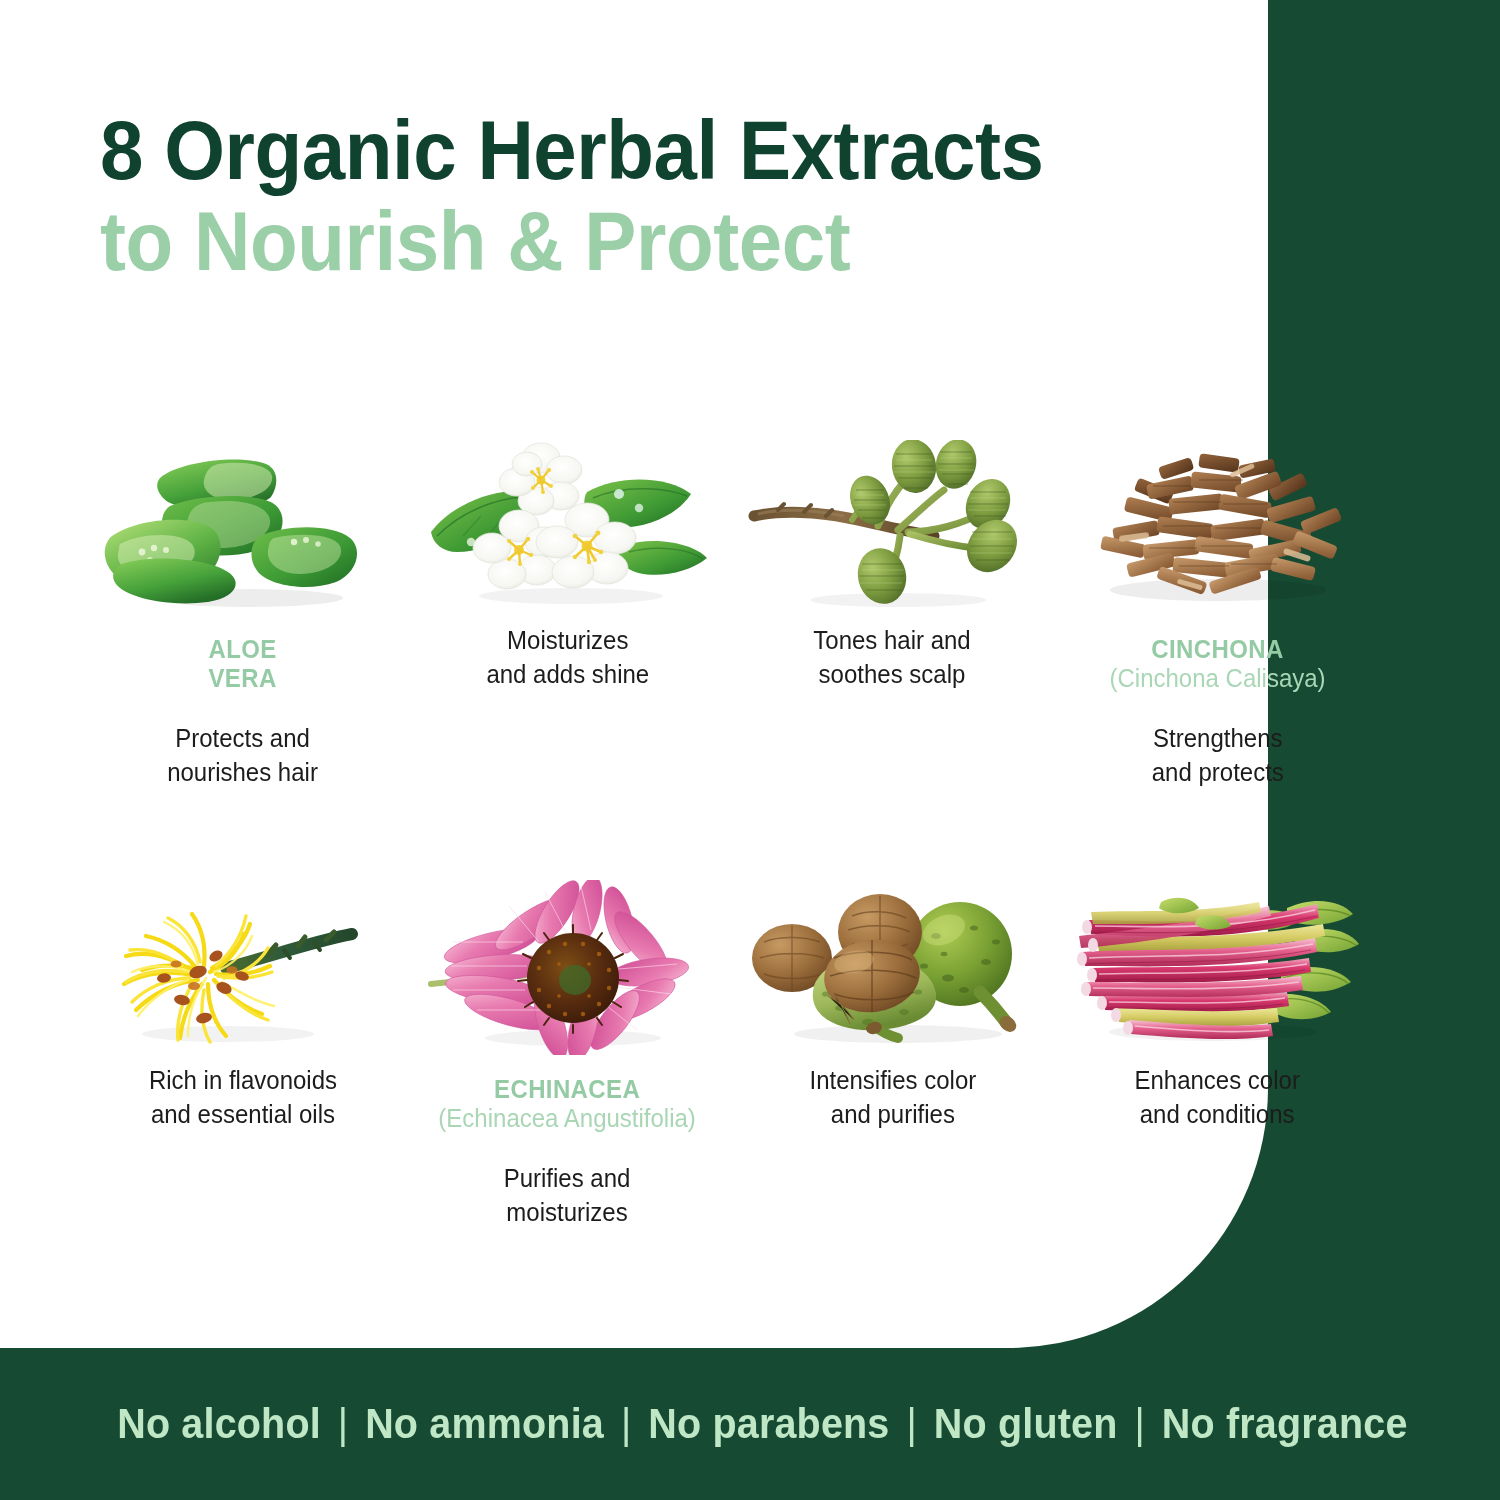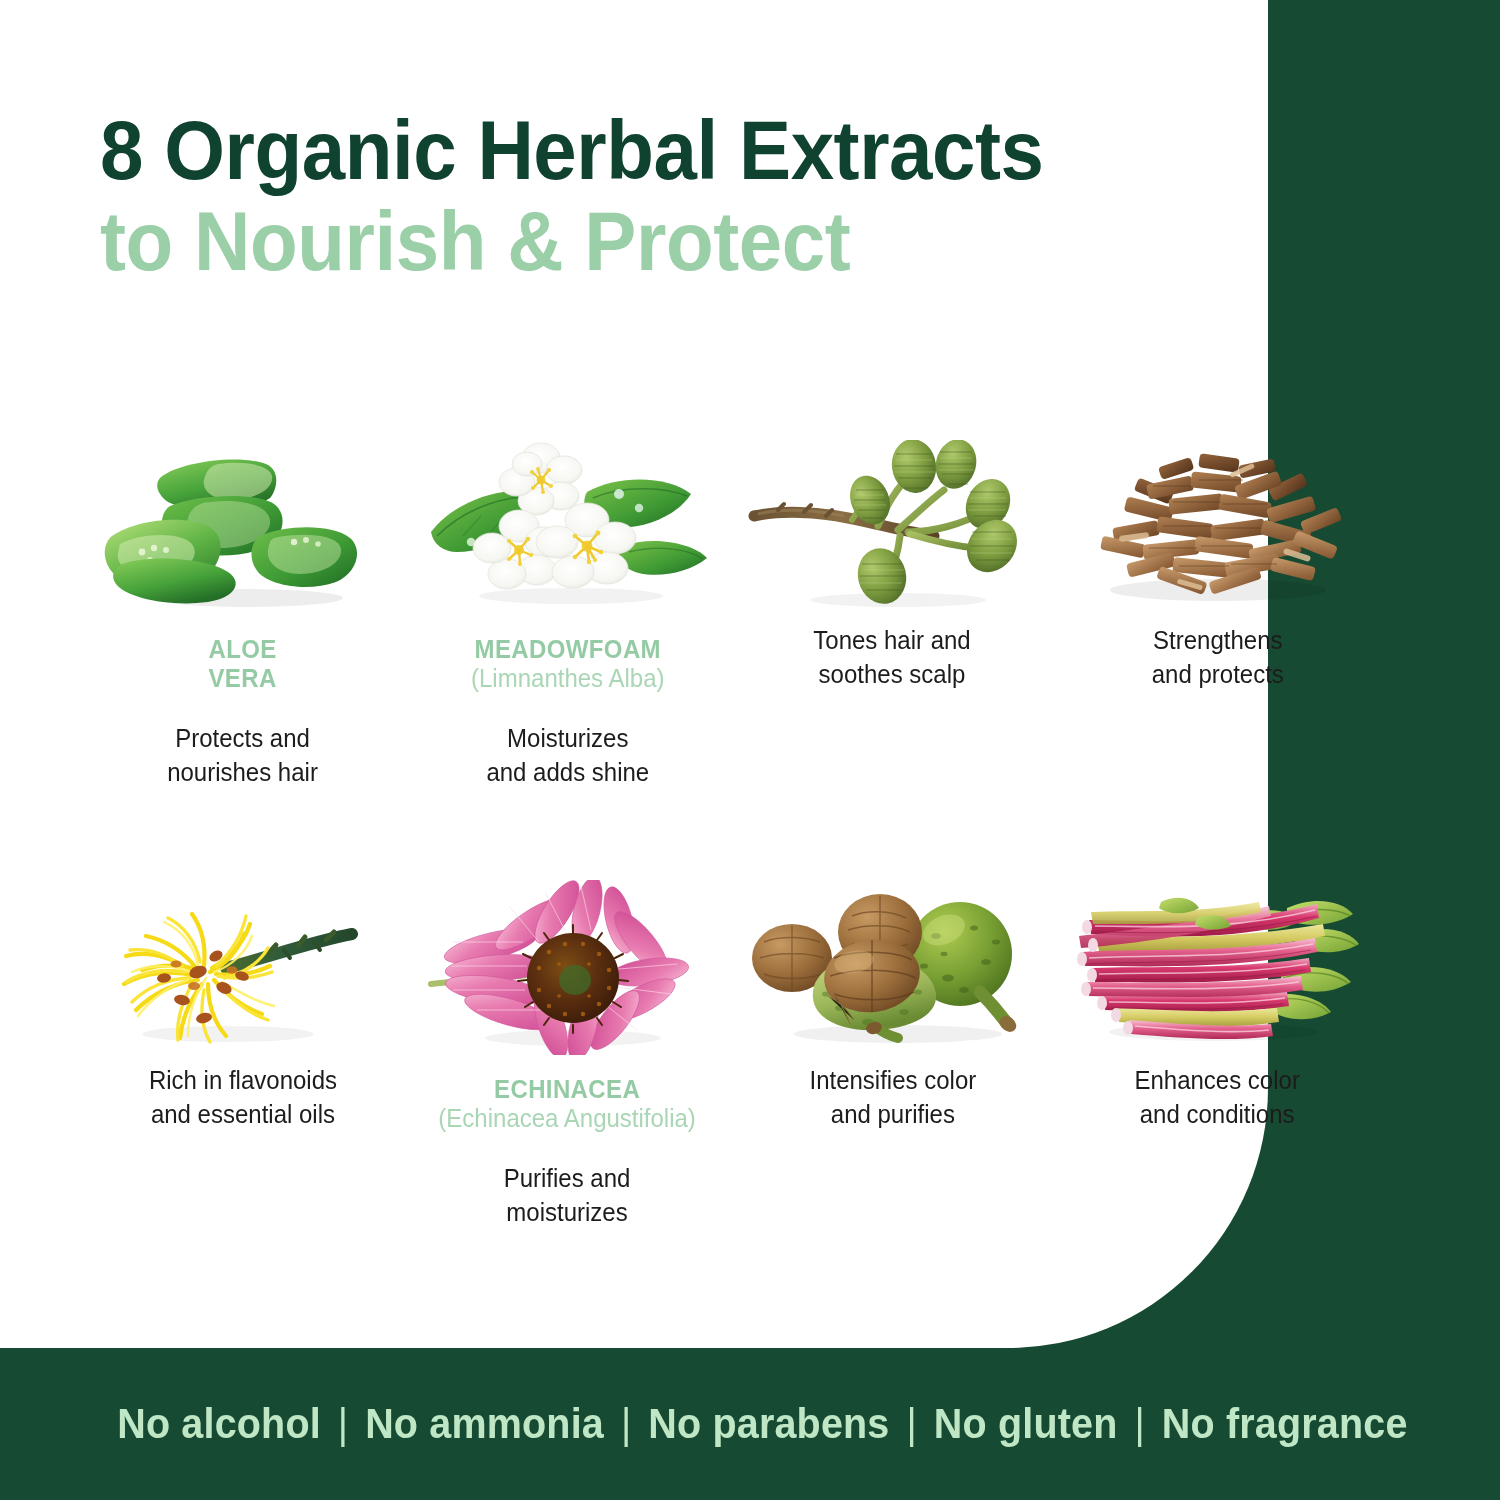--- a/index.html
+++ b/index.html
@@ -283,24 +283,20 @@
                 <path d="M0 -2 L11 -15 M0 -2 L-12 -12 M0 -2 L14 4 M0 -2 L-12 9 M0 -2 L2 14 M0 -2 L8 12" stroke="#EFC92F" stroke-width="2.6" stroke-linecap="round"></path>
                 <circle cx="11" cy="-15" r="2.4"></circle>
                   <circle cx="-12" cy="-12" r="2.3"></circle>
                   <circle cx="14" cy="4" r="2.3"></circle>
                 <circle cx="-12" cy="9" r="2.2"></circle>
                   <circle cx="2" cy="14" r="2.2"></circle>
                   <circle cx="8" cy="12" r="2"></circle>
               </g>
             </g>
           </svg>
-        </div>
-        <div class="names">
-          <div class="common-name">MEADOWFOAM</div>
-          <div class="latin-name">(Limnanthes Alba)</div>
         </div>
         <div class="benefit">
           <span>Moisturizes</span>
           <span>and adds shine</span>
         </div>
       </div>
 
       <div class="cell">
         <div class="art">
           <svg viewBox="0 0 290 175" xmlns="http://www.w3.org/2000/svg">
@@ -422,20 +418,24 @@
                 <rect x="46" y="94" width="30" height="6" rx="3" transform="rotate(-8 61 97)"></rect>
                 <rect x="156" y="28" width="26" height="5" rx="2.5" transform="rotate(-24 169 30)"></rect>
                 <rect x="210" y="112" width="28" height="6" rx="3" transform="rotate(18 224 115)"></rect>
                 <rect x="104" y="142" width="26" height="5" rx="2.5" transform="rotate(16 117 144)"></rect>
               </g>
               <g stroke="#4A2C15" stroke-width="0.9" opacity="0.5">
                 <path d="M80 46 h38 M126 40 h44 M100 62 h48 M150 64 h44 M90 86 h48 M142 88 h46 M76 108 h48 M128 106 h50 M106 126 h50 M158 124 h46"></path>
               </g>
             </g>
           </svg>
+        </div>
+        <div class="names">
+          <div class="common-name">CINCHONA</div>
+          <div class="latin-name">(Cinchona Calisaya)</div>
         </div>
         <div class="benefit">
           <span>Strengthens</span>
           <span>and protects</span>
         </div>
       </div>
     </div>
 
     <div class="grid row-2" style="top: 880px;">
 

